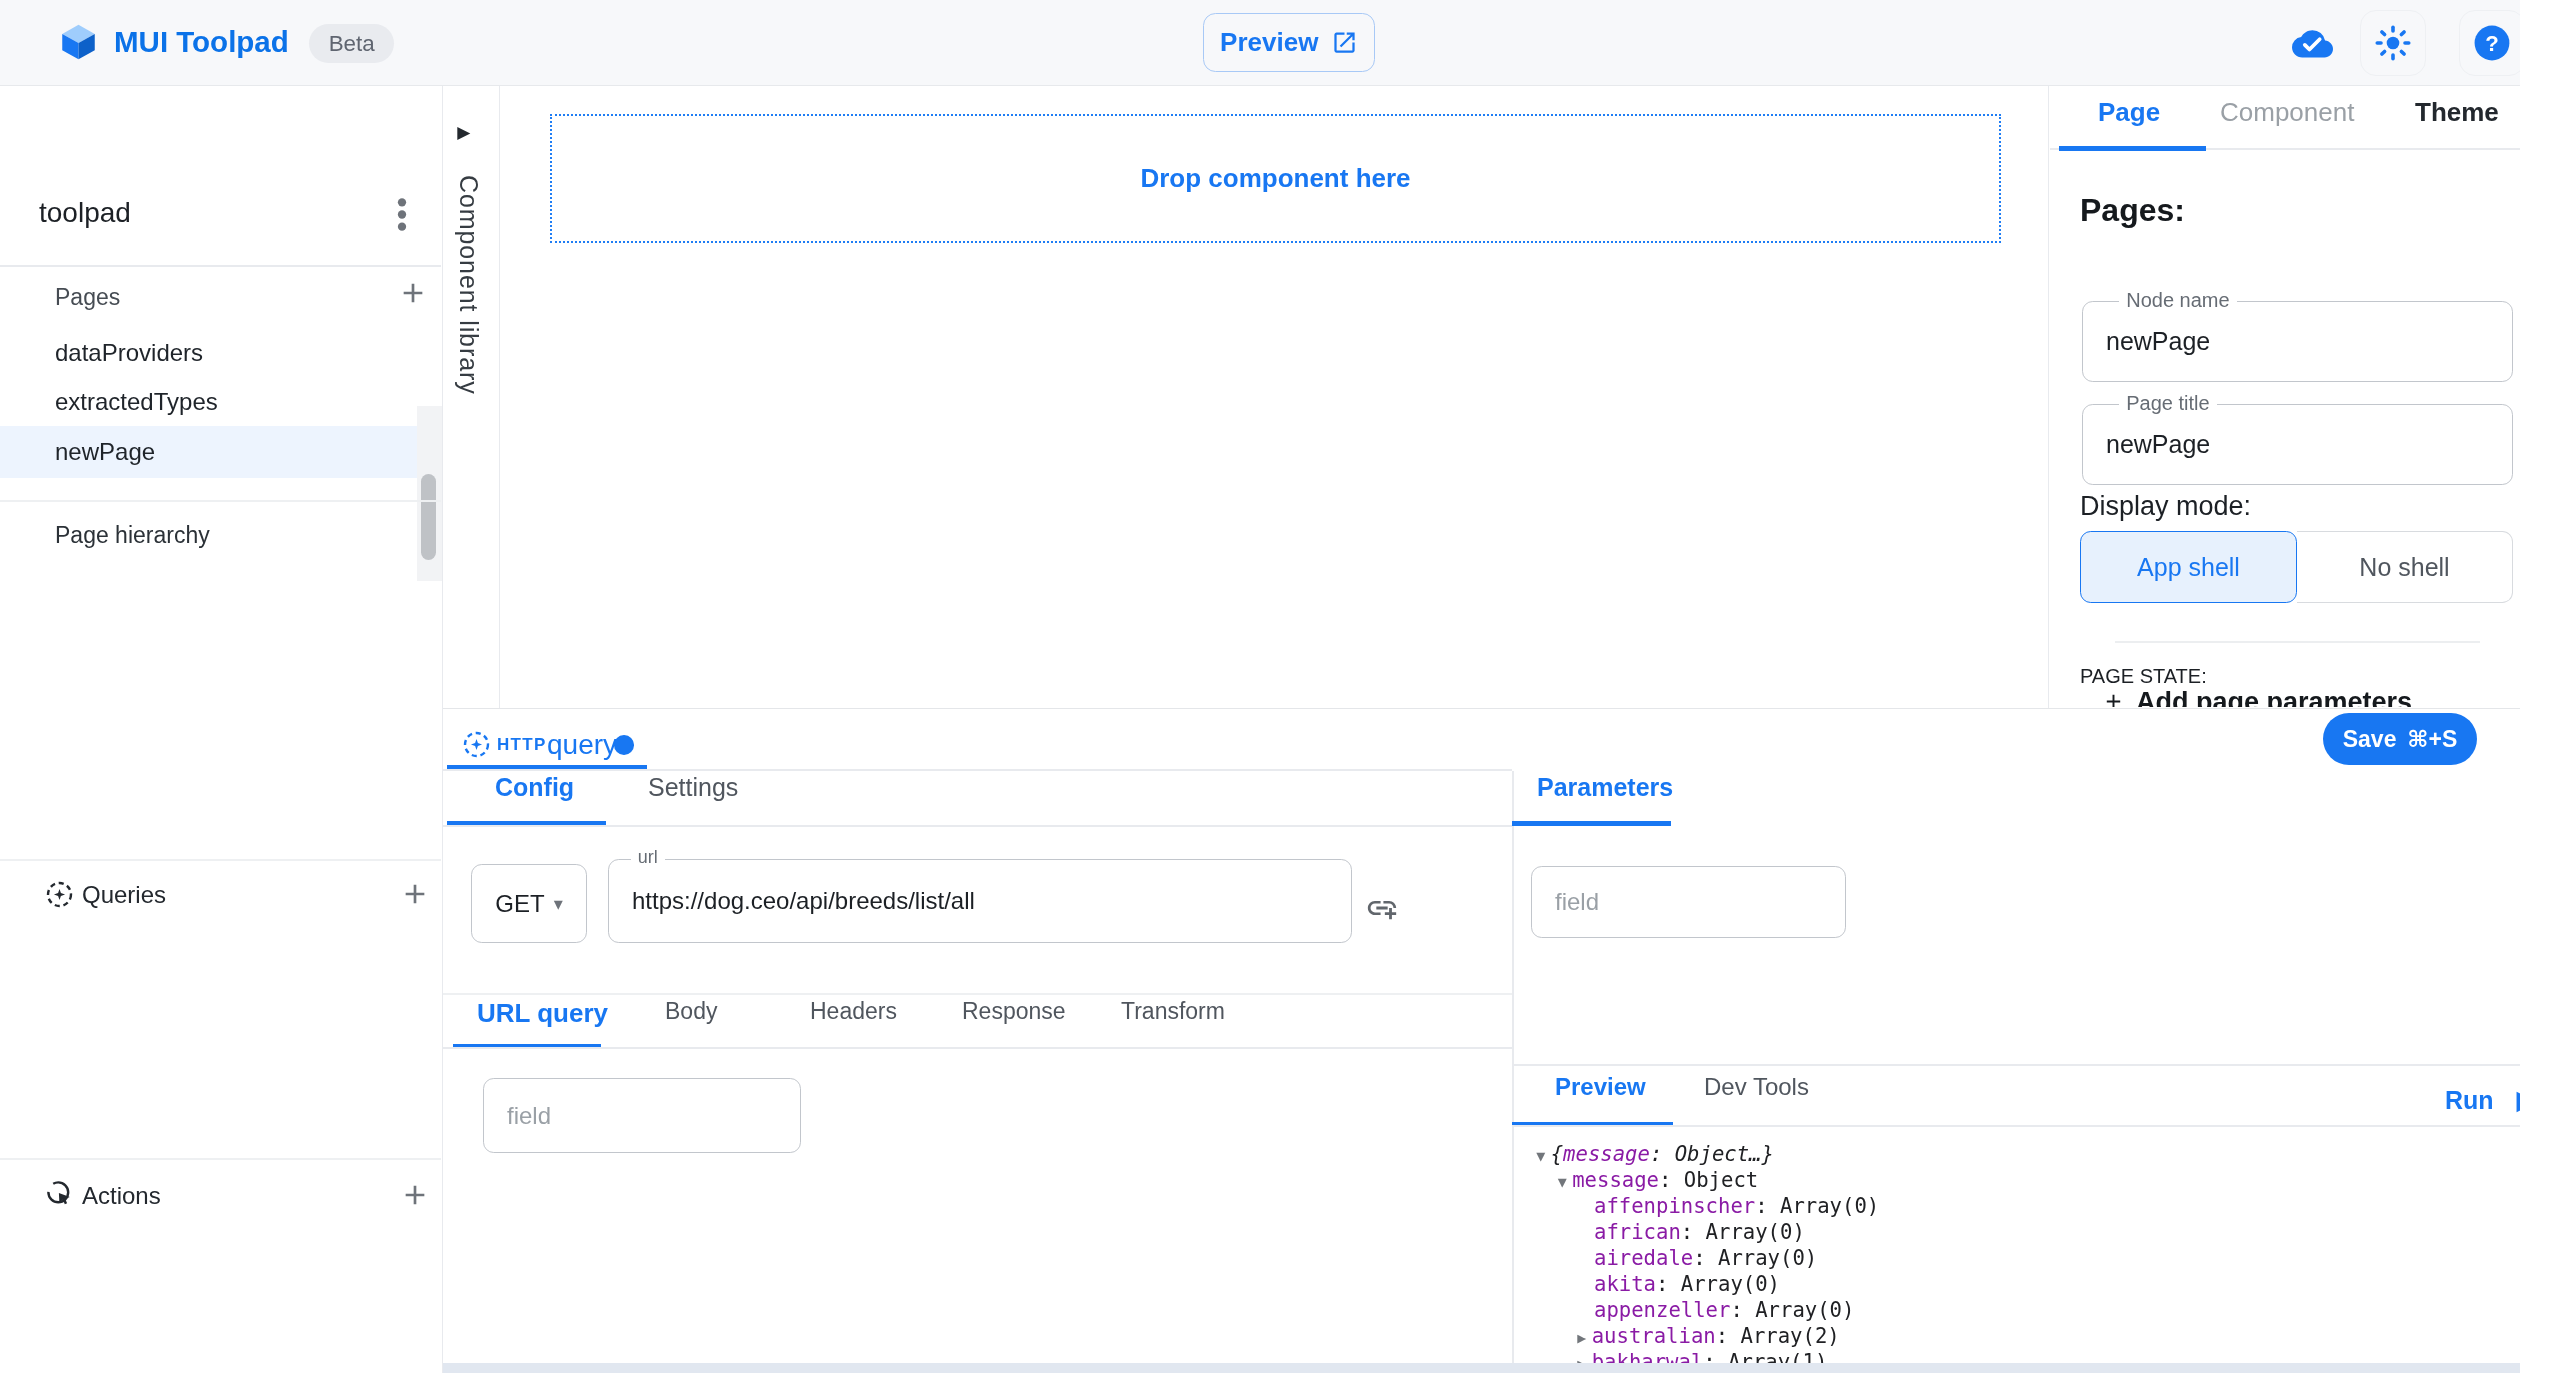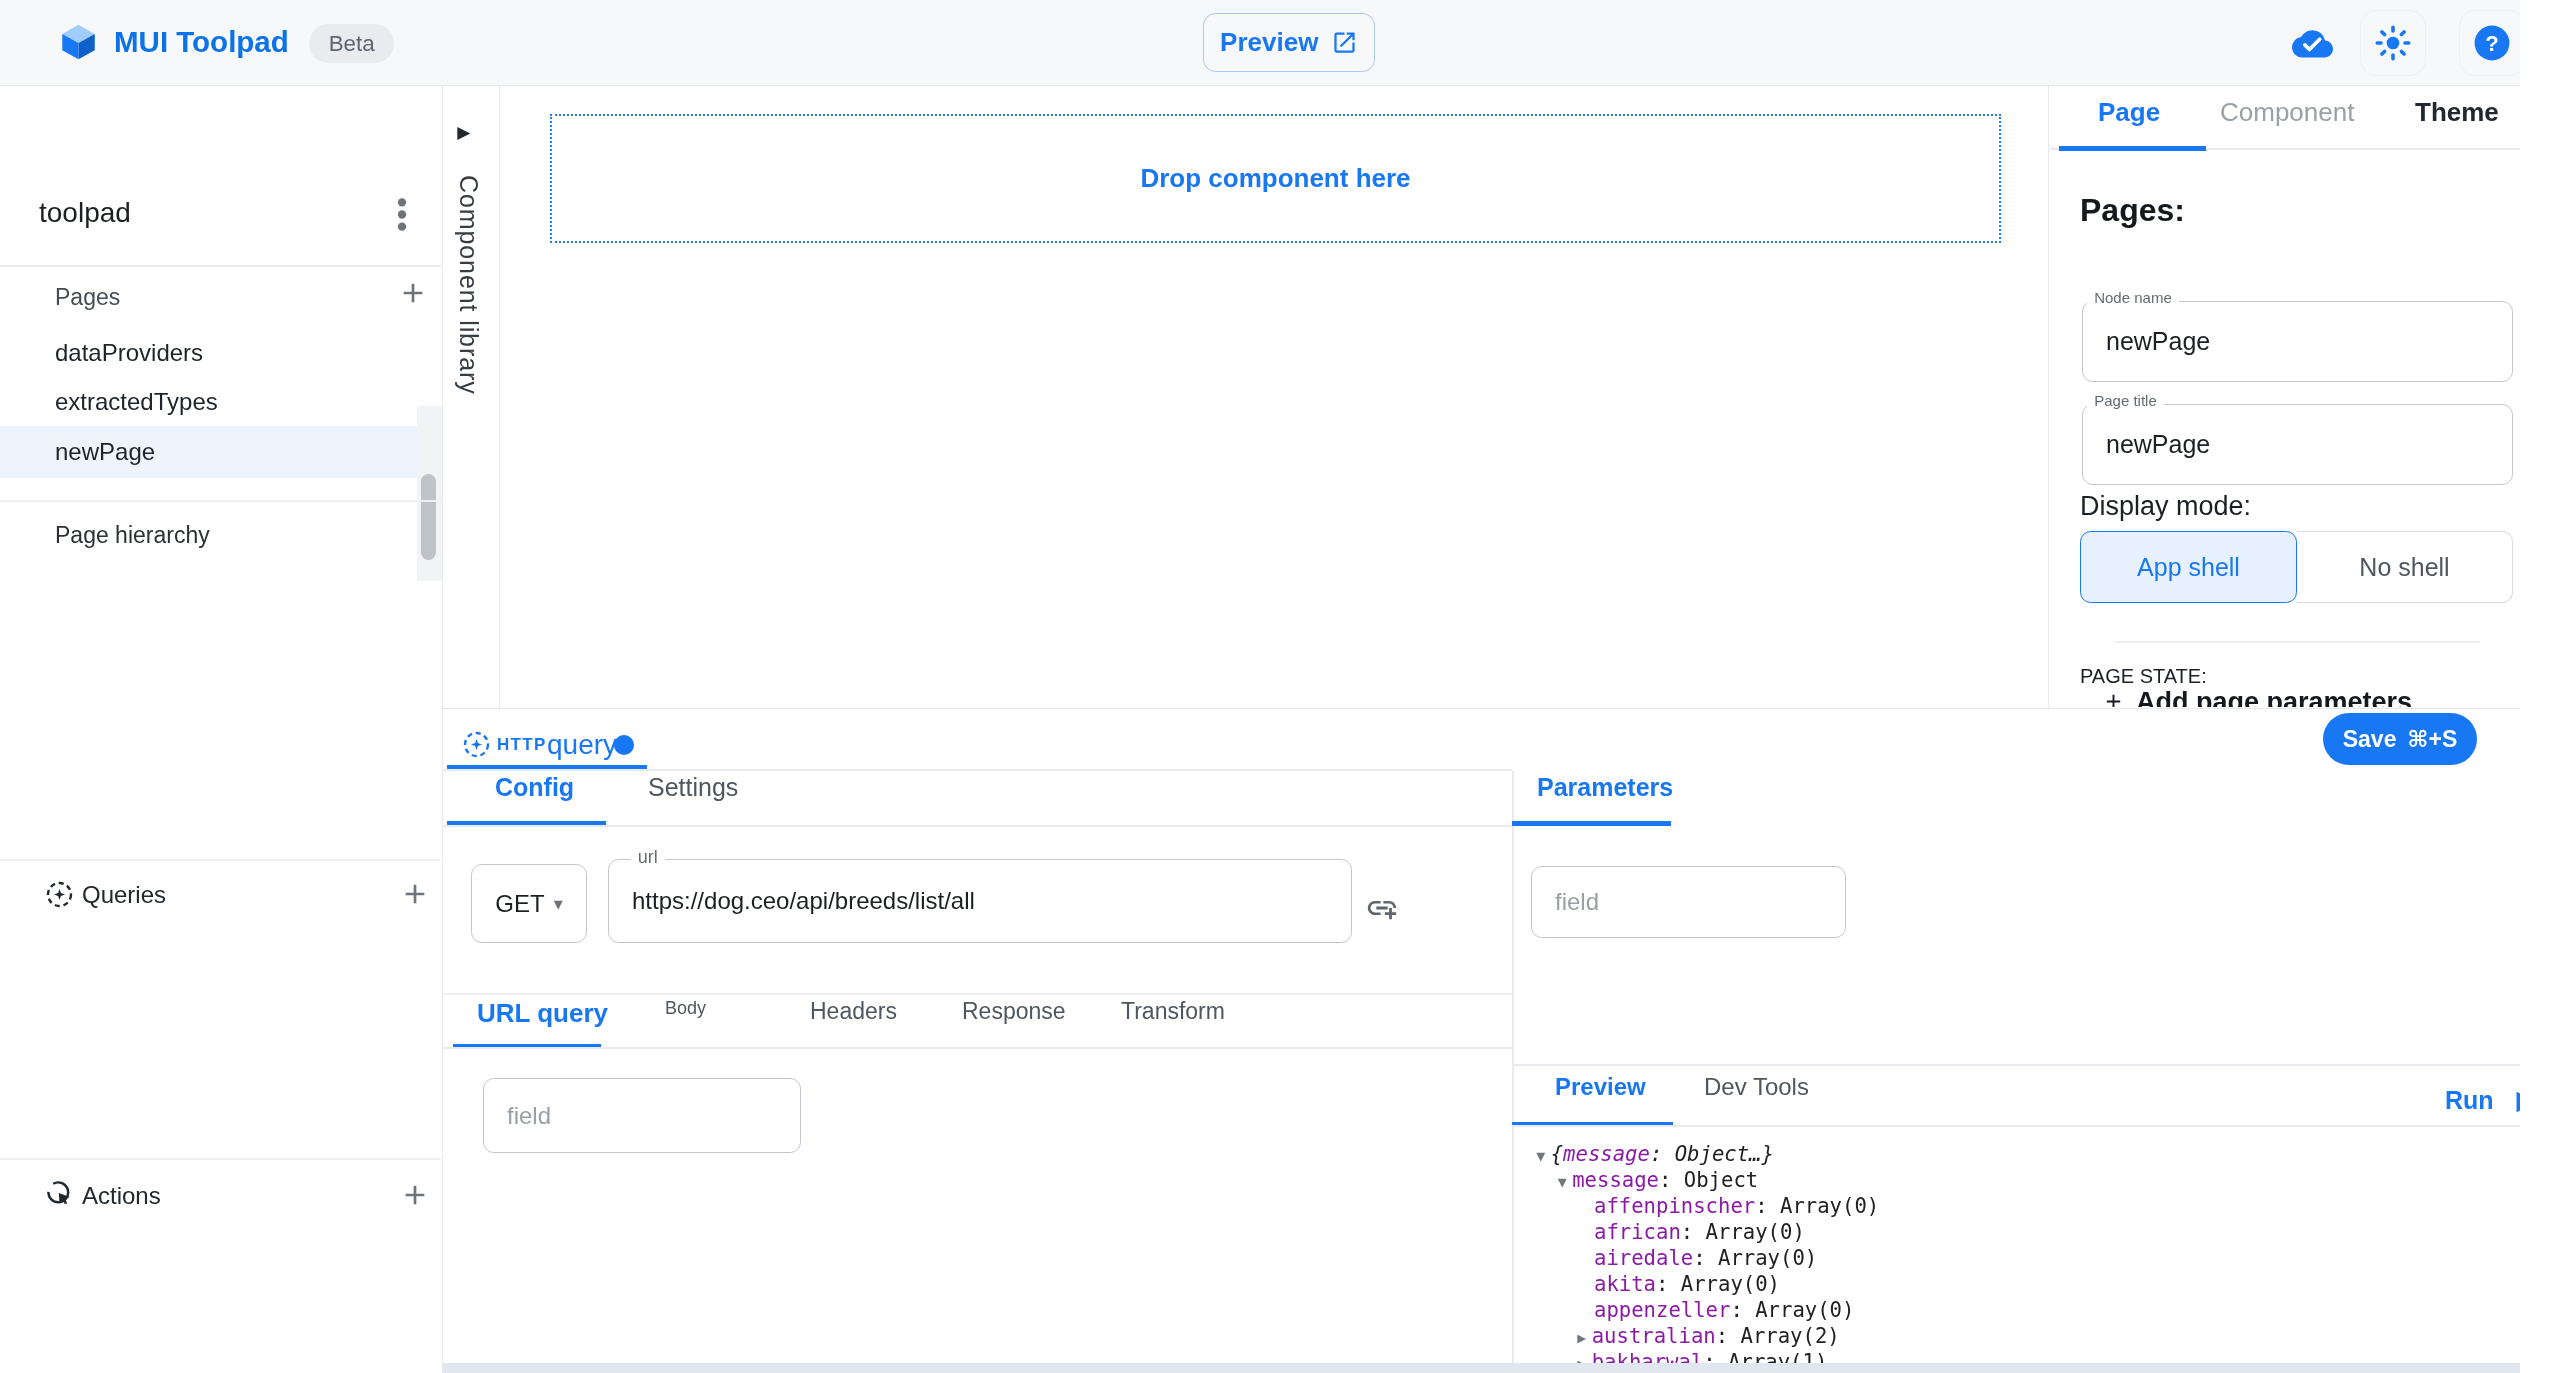--- a/index.html
+++ b/index.html
@@ -32,21 +32,21 @@
   .dropzone span{color:#1877F2;font-size:26px;font-weight:600;}
   
   .inspector{position:absolute;left:2048px;top:86px;width:528px;height:623px;background:#fff;border-left:1.8px solid #e8eaee;box-sizing:border-box;overflow:hidden;}
   .tab{position:absolute;font-size:26px;cursor:pointer;}
   .tab.active{color:#1877F2;font-weight:600;}
   .tab.normal{color:#23282e;font-weight:600;}
   .tab.disabled{color:#9aa0a6;}
   .tab.plain{color:#50565e;font-weight:400;}
   .underline{position:absolute;height:4.5px;background:#1877F2;}
   .ofield{position:absolute;border:1.8px solid #c2c6cc;border-radius:10.7px;background:#fff;box-sizing:border-box;}
-  .ofield .flabel{position:absolute;top:-13.4px;left:4px;background:#fff;padding:0 7.2px;font-size:15px;color:#666c74;}
+  .ofield .flabel{position:absolute;top:-13.4px;left:36px;background:#fff;padding:0 7.2px;font-size:20px;color:#666c74;}
   .ofield input{width:100%;height:100%;border:none;outline:none;background:transparent;border-radius:10.7px;padding:0 23px;box-sizing:border-box;font-size:25px;color:#1c2025;font-family:inherit;}
   .ofield input::placeholder{color:#9aa0a6;opacity:1;}
   .toggle-group{position:absolute;left:2080px;top:531px;width:433px;height:72px;display:flex;border-radius:10.7px;}
   .toggle-opt{flex:1;display:flex;align-items:center;justify-content:center;font-size:25px;box-sizing:border-box;cursor:pointer;}
   .toggle-opt.sel{background:#e7f1fd;border:1.8px solid #1877F2;border-radius:10.7px;color:#1877F2;font-weight:500;z-index:1;}
   .toggle-opt.unsel{border:1.8px solid #d8dbdf;border-left:none;border-radius:0 10.7px 10.7px 0;color:#50565e;}
   .scroll-thumb{position:absolute;background:#c6c8cb;border-radius:8px;}
   
   .dock{position:absolute;left:443px;top:708px;width:2133px;height:665px;background:#fff;border-top:1.8px solid #e4e6e9;box-sizing:border-box;}
   .qtab-label{color:#1877F2;}
@@ -258,21 +258,21 @@
     <input type="text" style="font-size: 24px;" value="https://dog.ceo/api/breeds/list/all">
   </div>
   <span class="abs" style="left:1365px;top:891px;">
     <svg width="34" height="34" viewBox="0 0 24 24" fill="#61666c">
         <path d="M8 11h8v2H8zm12.1 1H22c0-2.76-2.24-5-5-5h-4v1.9h4c1.71 0 3.1 1.39 3.1 3.1zM3.9 12c0-1.71 1.39-3.1 3.1-3.1h4V7H7c-2.76 0-5 2.24-5 5s2.24 5 5 5h4v-1.9H7c-1.71 0-3.1-1.39-3.1-3.1zM19 12h-2v3h-3v2h3v3h2v-3h3v-2h-3z"></path>
       </svg>
   </span>
 
   <div class="hline" style="left:443px;top:993px;width:1069px;background:#eef0f2;"></div>
   <span class="tab active" style="left:477px;top:998px;font-size:26px;">URL query</span>
-  <span class="tab plain" style="left:665px;top:998px;font-size:18px;">Body</span>
+  <span class="tab plain" style="left:665px;top:998px;font-size:23px;">Body</span>
   <span class="tab plain" style="left:810px;top:998px;font-size:23px;">Headers</span>
   <span class="tab plain" style="left:962px;top:998px;font-size:23px;">Response</span>
   <span class="tab plain" style="left:1121px;top:998px;font-size:23px;">Transform</span>
   <div class="underline" style="left:453px;top:1044px;width:148px;"></div>
   <div class="hline" style="left:443px;top:1047px;width:1069px;"></div>
 
   <div class="ofield" style="left:483px;top:1078px;width:318px;height:75px;">
     <input type="text" style="font-size: 24px;" placeholder="field">
   </div>
 

